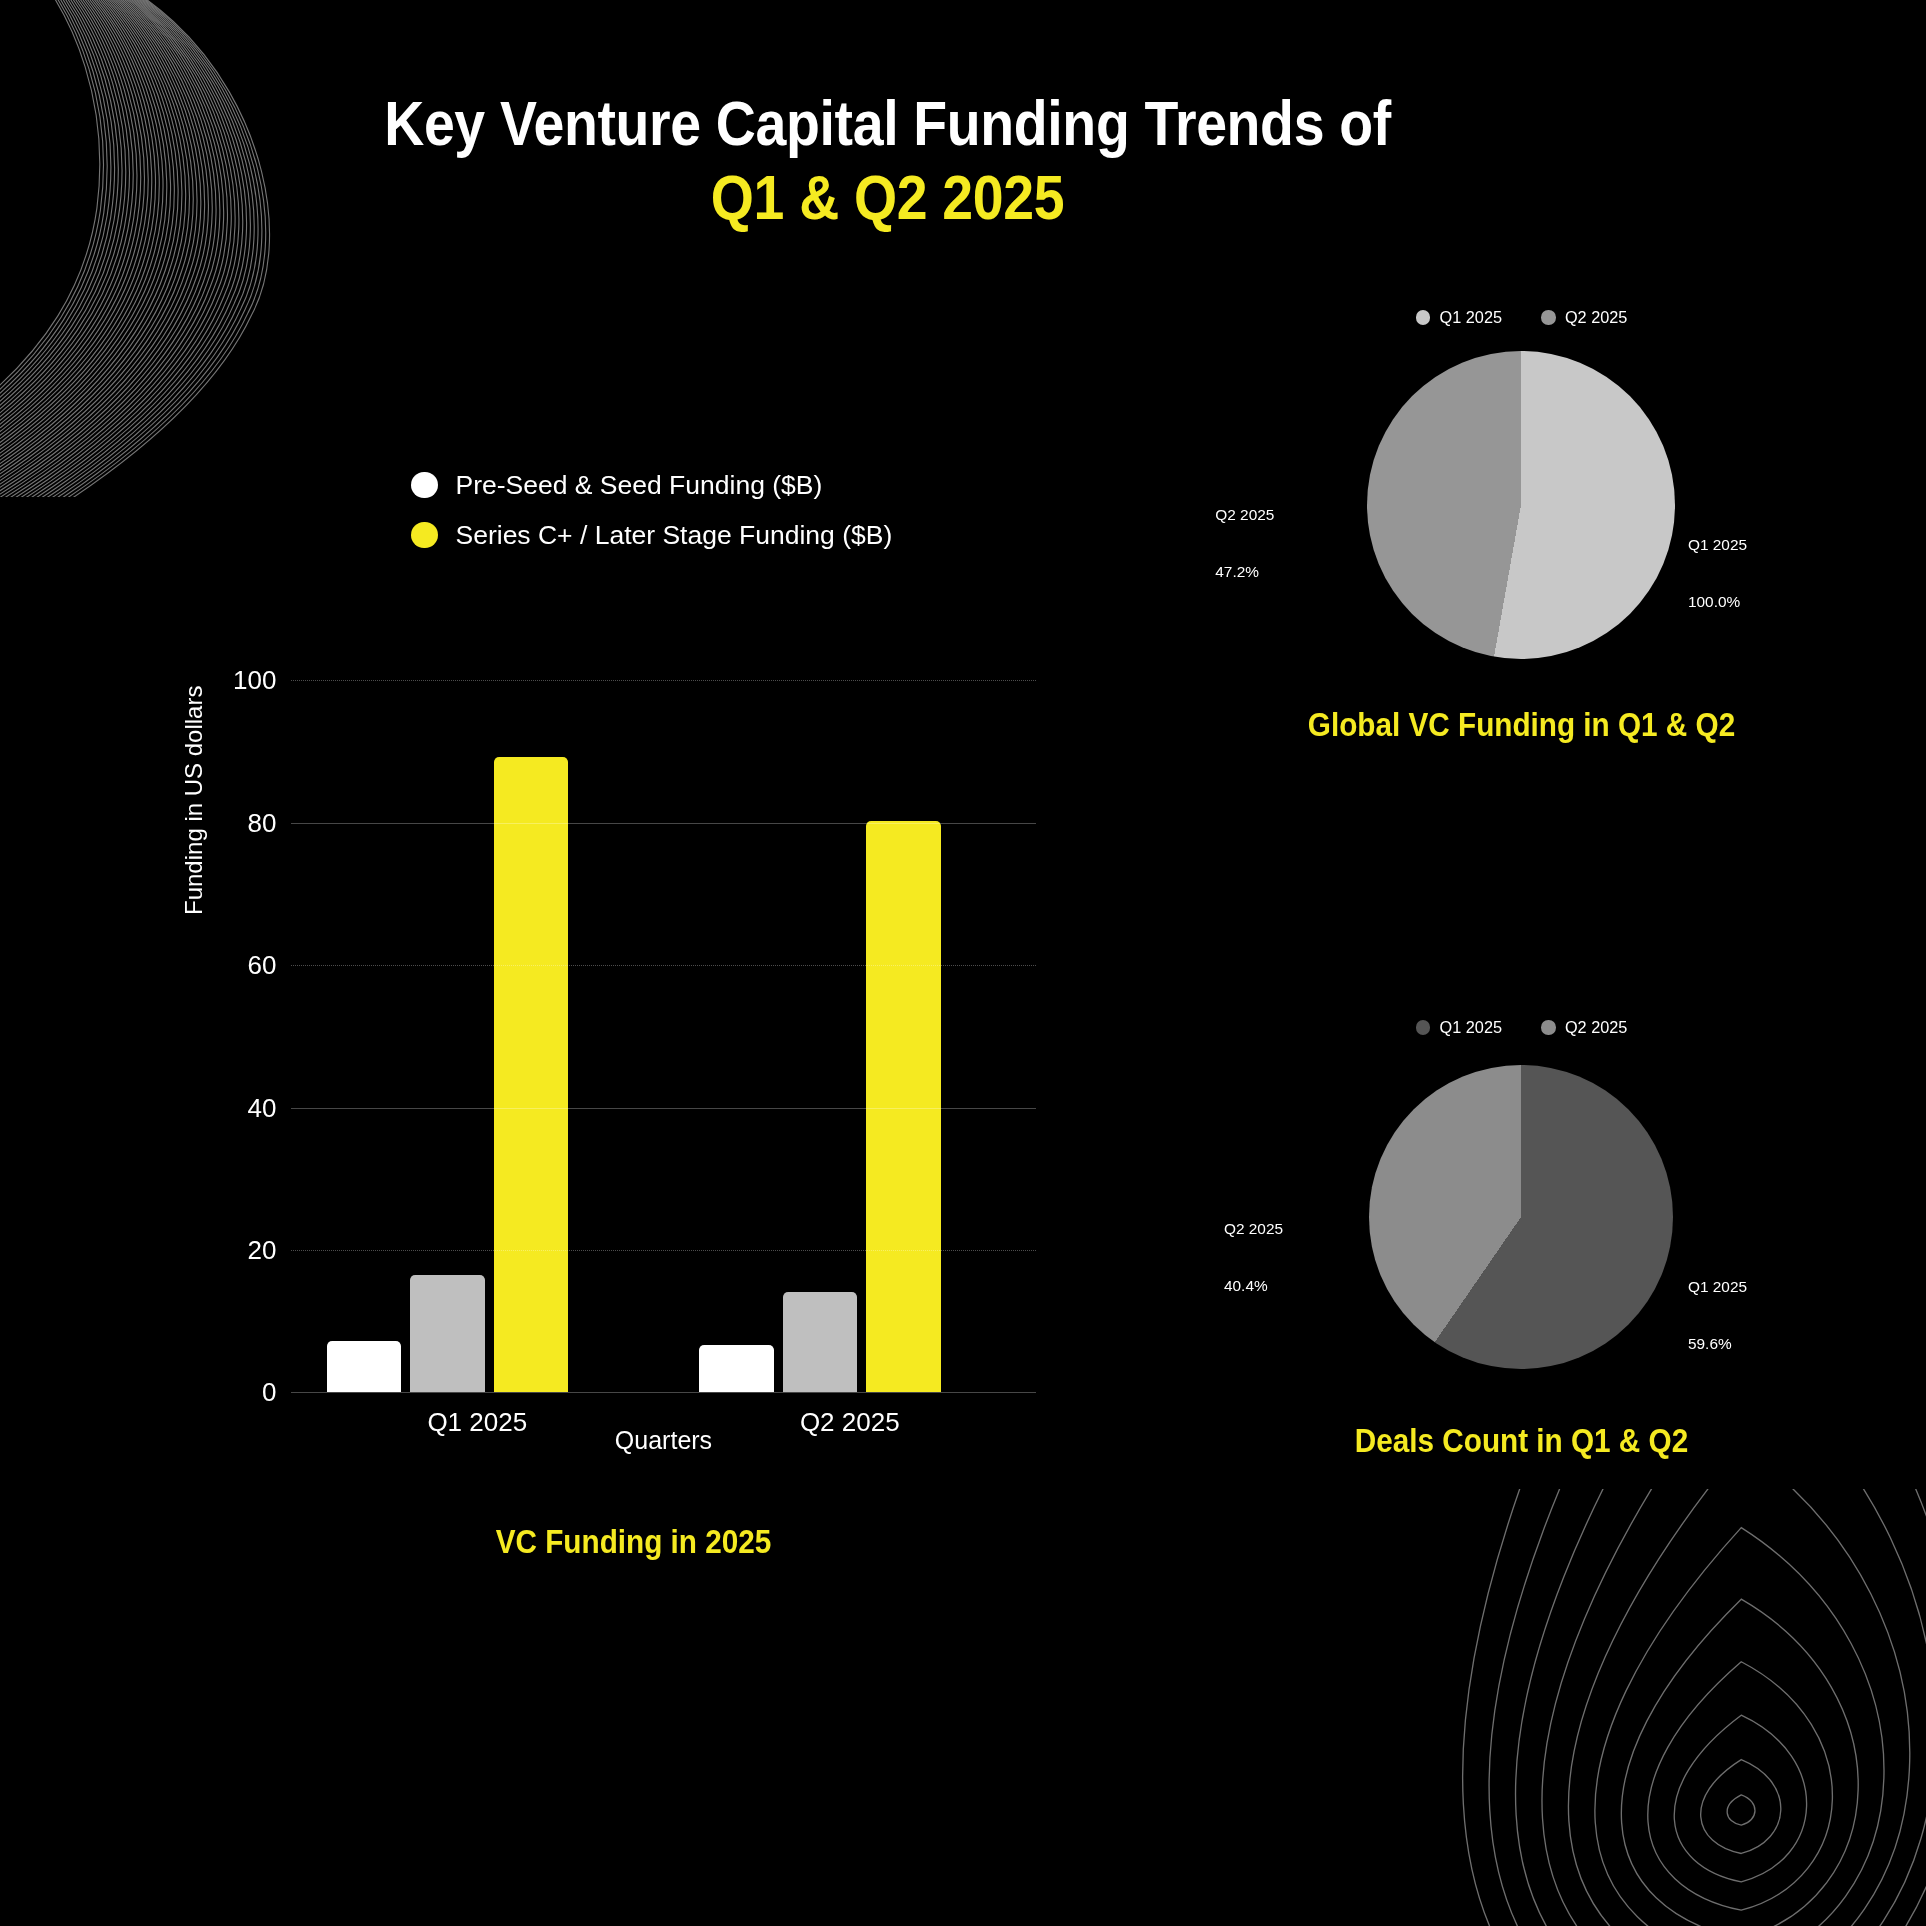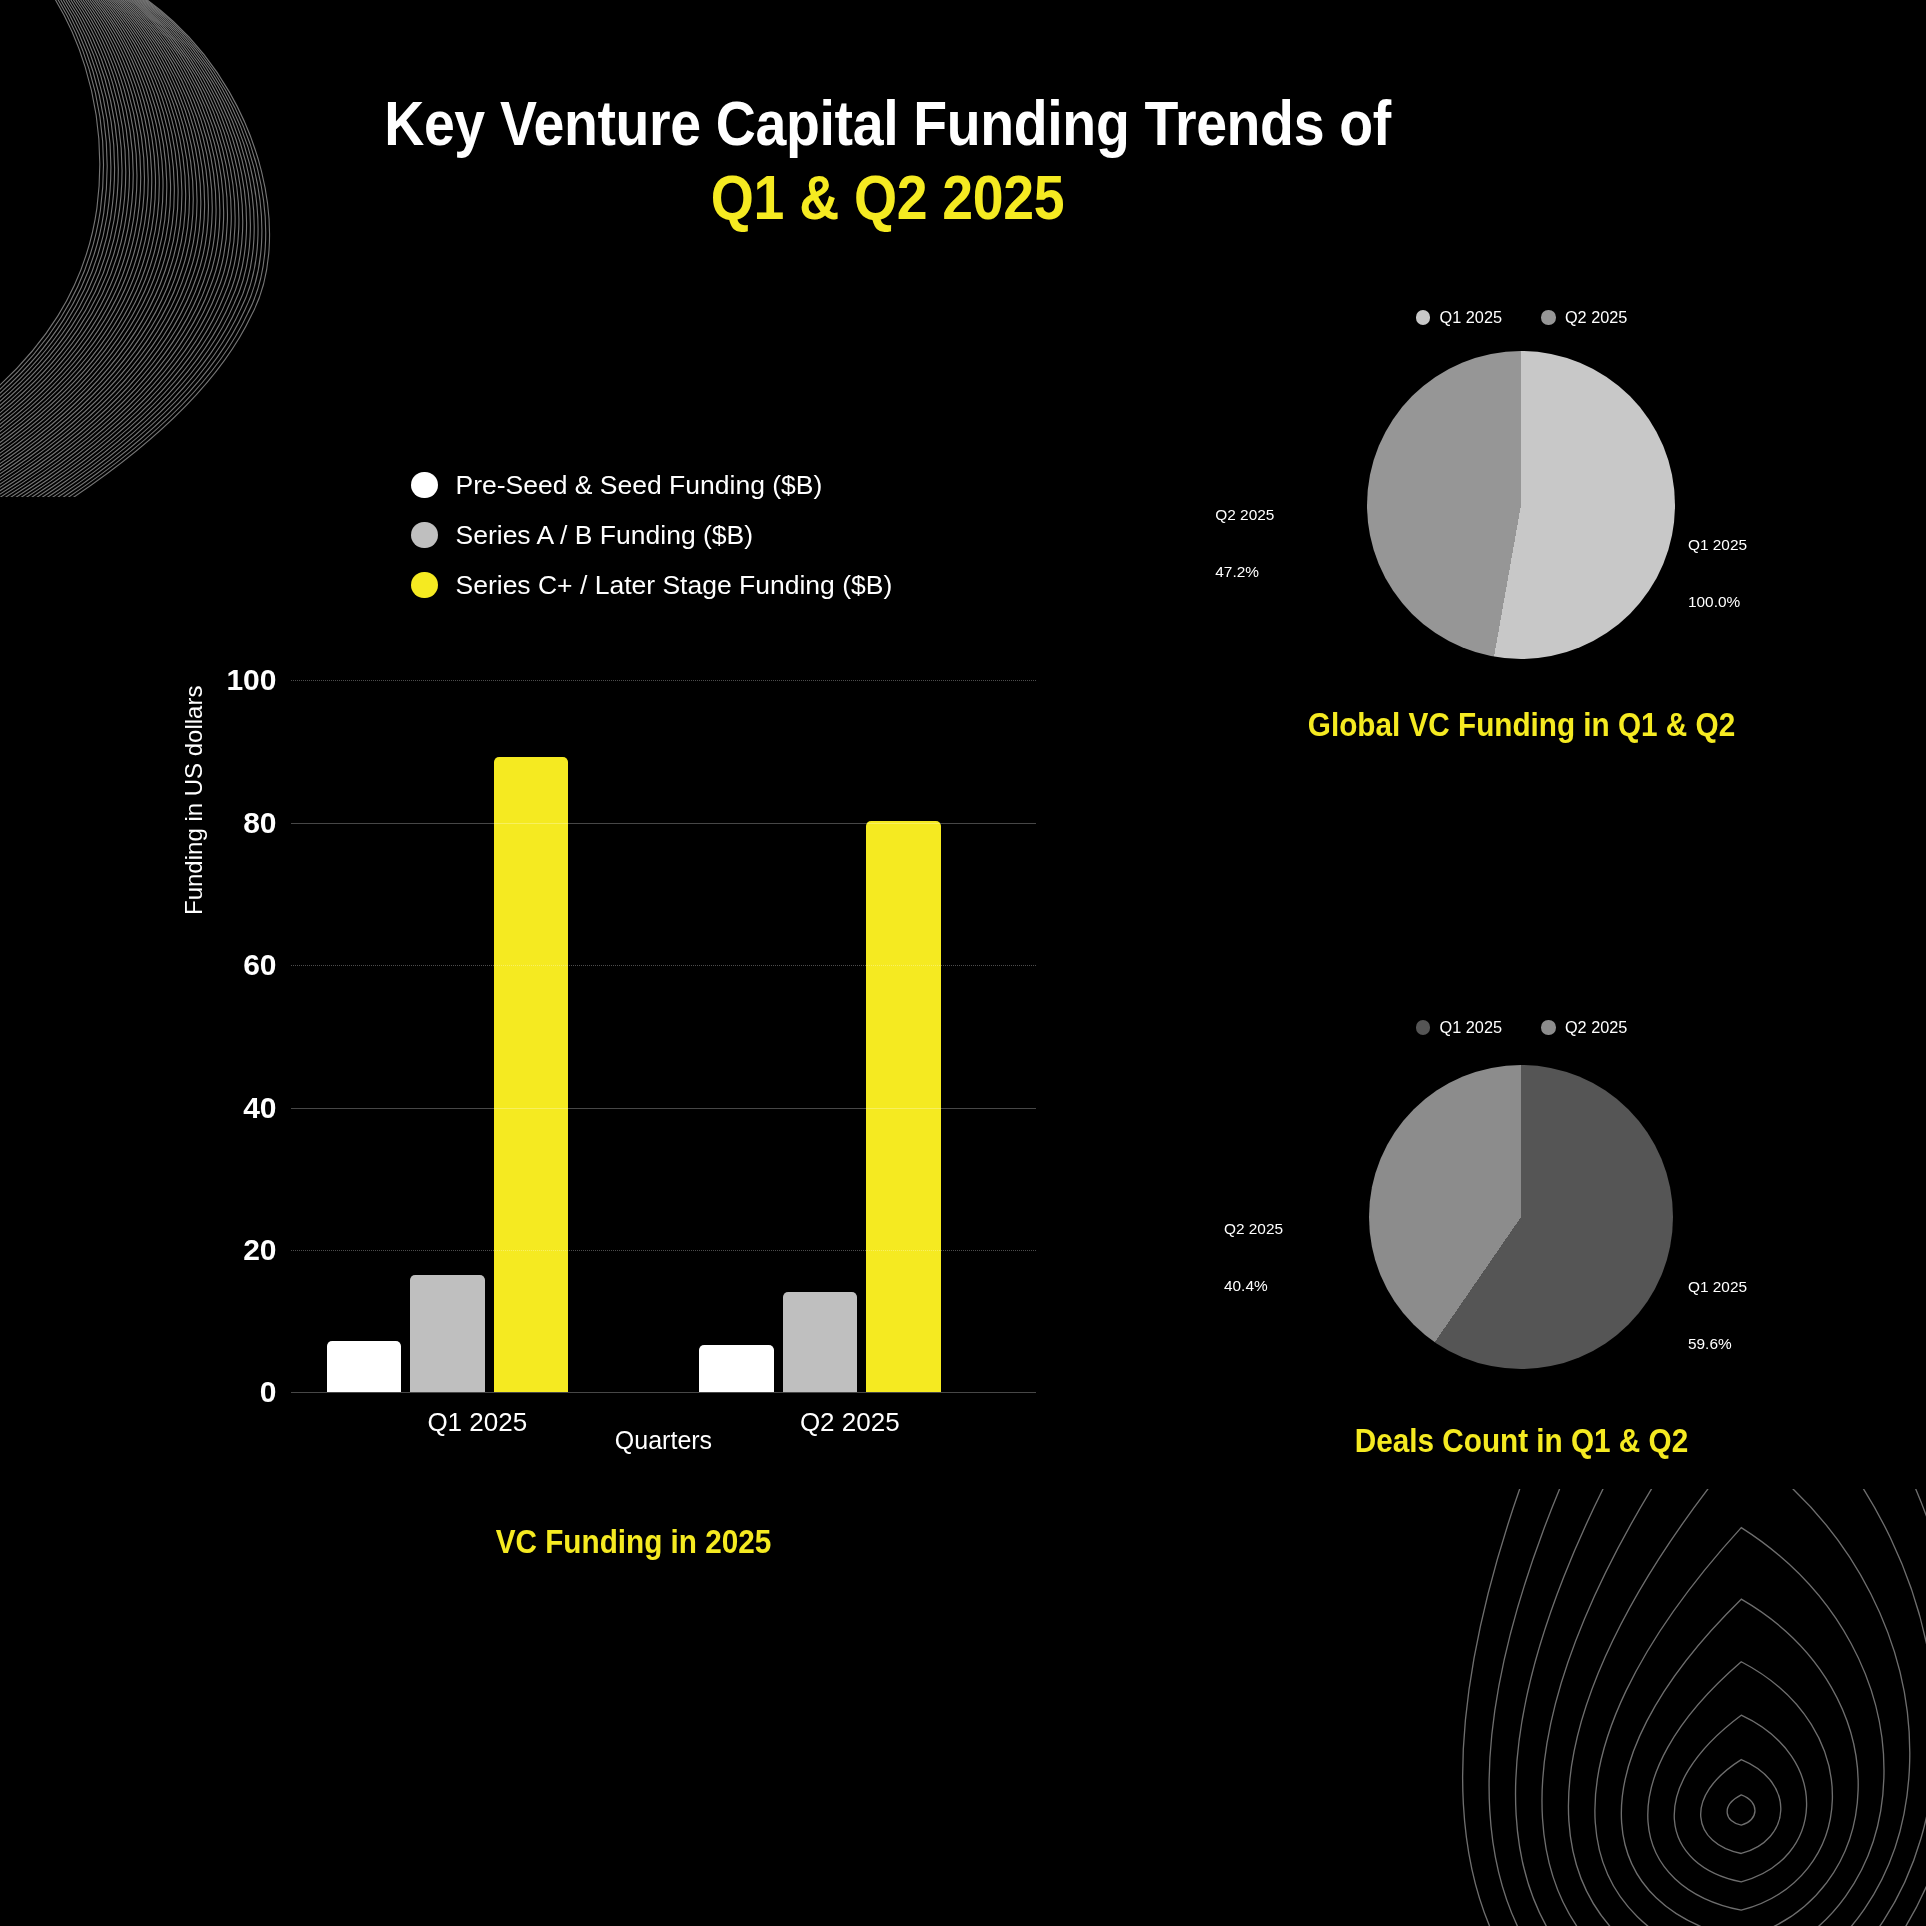--- a/index.html
+++ b/index.html
@@ -25,22 +25,22 @@
   .legend-dot{width:26.5px;height:26.5px;border-radius:50%;flex:0 0 auto;}
   .legend-label{margin-left:18px;color:#fff;font-size:26.5px;white-space:nowrap;}
 
   
   .barchart{position:absolute;left:184px;top:633px;width:899px;height:839px;}
   .bc-ylabel{position:absolute;left:-4.3px;top:282px;color:#fff;font-size:24px;
     transform:rotate(-90deg);transform-origin:left top;white-space:nowrap;}
   .bc-plot{position:absolute;left:107px;top:26px;width:745px;height:733px;}
   .bc-gridline{position:absolute;left:0;width:100%;height:0.9px;background:rgba(255,255,255,.28);}
   .bc-gridline.dotted{background:none;border-top:0.9px dotted rgba(255,255,255,.30);height:0;}
-  .bc-ytick{position:absolute;right:calc(100% + 14.5px);color:#fff;font-size:30px;
-    white-space:nowrap;transform:translateY(-50%);font-weight:bold;}
+  .bc-ytick{position:absolute;right:calc(100% + 14.5px);color:#fff;font-size:26px;
+    white-space:nowrap;transform:translateY(-50%);}
   .bc-bars{position:absolute;left:0;bottom:0;width:100%;height:100%;}
   .bc-group{position:absolute;bottom:0;height:100%;}
   .bc-bar{position:absolute;bottom:0;border-radius:5.1px 5.1px 0 0;}
   .bc-xtick{position:absolute;top:100%;margin-top:14.5px;width:100%;text-align:center;
     color:#fff;font-size:26px;}
   .bc-xlabel{position:absolute;left:107px;top:793px;width:745px;text-align:center;
     color:#fff;font-size:25px;}
 
   
   .pieblock{position:absolute;}
@@ -136,24 +136,20 @@
     <div class="title-line t-white">Key Venture Capital Funding Trends of</div>
     <div class="title-line t-yellow">Q1 &amp; Q2 2025</div>
   </div>
 
   <div class="legend">
     <div class="legend-row">
       <span class="legend-dot" style="background:#ffffff"></span>
       <span class="legend-label">Pre-Seed &amp; Seed Funding ($B)</span>
     </div>
     <div class="legend-row">
-      <span class="legend-dot" style="background:#bfbfbf"></span>
-      <span class="legend-label">Series A / B Funding ($B)</span>
-    </div>
-    <div class="legend-row">
       <span class="legend-dot" style="background:#f5ea21"></span>
       <span class="legend-label">Series C+ / Later Stage Funding ($B)</span>
     </div>
   </div>
 
   <div class="barchart">
     <div class="bc-ylabel">Funding in US dollars</div>
     <div class="bc-plot" id="bc-plot">
       <div class="bc-bars" id="bc-bars">
           <div class="bc-group" style="left: 0%; width: 50%;">

